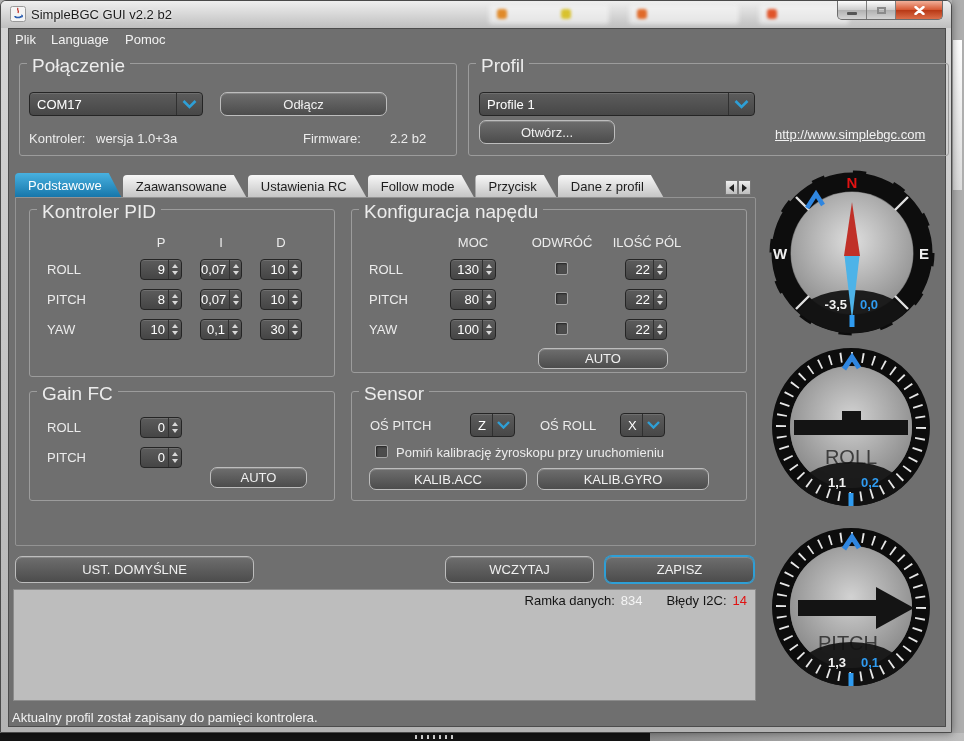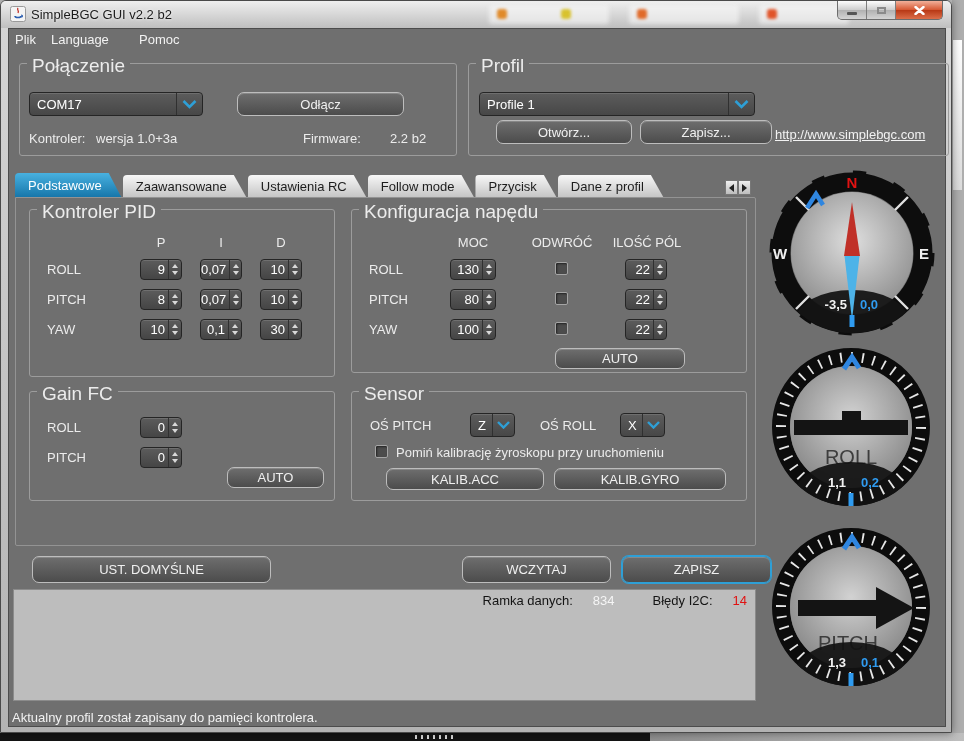--- a/index.html
+++ b/index.html
@@ -34,21 +34,21 @@
   .menu-item{position:absolute;top:3px;font-size:13px;color:#f2f2f2;cursor:default;}
 
   
   .group{position:absolute;border:1px solid #9c9c9c;border-radius:3px;}
   .legend{position:absolute;top:-9px;left:7px;background:#6f6f6f;padding:0 5px;color:#ececec;font-size:19px;white-space:nowrap;}
 
   .lbl{position:absolute;color:#ececec;font-size:13px;white-space:nowrap;}
   .hdr{position:absolute;color:#ececec;font-size:13px;text-align:center;white-space:nowrap;}
 
   
-  .btn{position:absolute;display:flex;align-items:center;justify-content:center;background:linear-gradient(#6e6e6e,#4c4c4c);border:1px solid #bdbdbd;border-radius:7px;color:#f0f0f0;font-size:13px;box-shadow:inset 0 1px 0 rgba(255,255,255,.18);cursor:pointer;white-space:nowrap;margin-left:17px;}
+  .btn{position:absolute;display:flex;align-items:center;justify-content:center;background:linear-gradient(#6e6e6e,#4c4c4c);border:1px solid #bdbdbd;border-radius:7px;color:#f0f0f0;font-size:13px;box-shadow:inset 0 1px 0 rgba(255,255,255,.18);cursor:pointer;white-space:nowrap;}
   .btn.focused{border:1px solid #2e9fd6;box-shadow:0 0 0 1px #2e9fd6, inset 0 1px 0 rgba(255,255,255,.18);}
 
   
   .combo{position:absolute;display:flex;align-items:center;background:linear-gradient(#5c5c5c,#474747);border:1px solid #252525;border-radius:4px;box-shadow:inset 0 1px 0 rgba(255,255,255,.12);cursor:pointer;}
   .combo .val{flex:1;color:#fff;font-size:13px;padding-left:7px;overflow:hidden;white-space:nowrap;}
   .combo .cbtn{width:26px;height:100%;border-left:1px solid #303030;display:flex;align-items:center;justify-content:center;}
 
   
   .spin{position:absolute;display:flex;align-items:center;height:21px;background:linear-gradient(#5c5c5c,#454545);border:1px solid #252525;border-radius:4px;box-shadow:inset 0 1px 0 rgba(255,255,255,.12);}
   .spin .sval{flex:1;text-align:right;color:#fff;font-size:13px;padding-right:3px;}
@@ -63,21 +63,21 @@
   .tabs{position:absolute;left:6px;top:145px;height:24px;display:flex;align-items:flex-end;}
   .tab{height:23px;display:flex;align-items:center;padding:0 20px 0 13px;font-size:13px;color:#1d1d1d;background:linear-gradient(#f7f7f7,#c3c3c3);clip-path:polygon(0 0,calc(100% - 13px) 0,100% 100%,0 100%);border-radius:4px 0 0 0;margin-right:1px;cursor:pointer;white-space:nowrap;}
   .tab.active{height:25px;color:#ffffff;background:linear-gradient(#48b1e0,#1574a8);}
   .tabpanel{position:absolute;left:6px;top:168px;width:741px;height:349px;border:1px solid #939393;border-radius:0 2px 2px 2px;}
   .tabarrow{position:absolute;top:151px;width:13px;height:15px;background:linear-gradient(#efefef,#bdbdbd);border:1px solid #777;display:flex;align-items:center;justify-content:center;cursor:pointer;}
   .tri-left{width:0;height:0;border-top:4px solid transparent;border-bottom:4px solid transparent;border-right:5px solid #222;}
   .tri-right{width:0;height:0;border-top:4px solid transparent;border-bottom:4px solid transparent;border-left:5px solid #222;}
 
   
   .statsbox{position:absolute;left:4px;top:560px;width:743px;height:112px;background:#bdbdbd;border:1px solid #8b8b8b;}
-  .statsline{position:absolute;top:3px;right:8px;font-size:13px;color:#141414;display:flex;gap:20px;align-items:center;margin-left:14px;}
+  .statsline{position:absolute;top:3px;right:8px;font-size:13px;color:#141414;display:flex;gap:6px;align-items:center;margin-left:14px;}
   .statsline .frames{color:#f5f5f5;margin-right:18px;}
   .statsline .errors{color:#e01212;}
   .statusbar{position:absolute;left:3px;top:681px;font-size:13px;color:#f2f2f2;}
 
   .link{position:absolute;font-size:13px;color:#f2f2f2;text-decoration:underline;cursor:pointer;white-space:nowrap;}
 
   svg text{font-family:"Liberation Sans",sans-serif;}
 </style>
 </head>
 <body>
@@ -123,21 +123,21 @@
           </svg>
         </div>
       </div>
     </div>
 
     <div class="client">
 
       <div class="menubar">
         <span class="menu-item" style="left:6px;">Plik</span>
         <span class="menu-item" style="left:42px;">Language</span>
-        <span class="menu-item" style="left:130px;">Pomoc</span>
+        <span class="menu-item" style="left:116px;">Pomoc</span>
       </div>
 
       <div class="group" style="left:10px;top:34px;width:438px;height:93px;">
         <span class="legend">Połączenie</span>
         <div class="combo" style="left:9px;top:28px;width:174px;height:24px;">
           <span class="val">COM17</span>
           <span class="cbtn">
               <svg width="15" height="9" viewBox="0 0 15 9">
                 <path d="M1.5 1 L7.5 7 L13.5 1" stroke="#2e9fd6" stroke-width="2.6" fill="none"></path>
               </svg>
@@ -154,21 +154,20 @@
         <span class="legend">Profil</span>
         <div class="combo" style="left:10px;top:28px;width:276px;height:24px;">
           <span class="val">Profile 1</span>
           <span class="cbtn">
               <svg width="15" height="9" viewBox="0 0 15 9">
                 <path d="M1.5 1 L7.5 7 L13.5 1" stroke="#2e9fd6" stroke-width="2.6" fill="none"></path>
               </svg>
             </span>
         </div>
         <div class="btn" style="left:10px;top:56px;width:136px;height:24px;">Otwórz...</div>
-        <div class="btn" style="left:154px;top:56px;width:132px;height:24px;">Zapisz...</div>
         <span class="link" style="left:306px;top:63px;">http://www.simplebgc.com</span>
       </div>
 
       <div class="tabs">
         <div class="tab active">Podstawowe</div>
         <div class="tab">Zaawansowane</div>
         <div class="tab">Ustawienia RC</div>
         <div class="tab">Follow mode</div>
         <div class="tab">Przycisk</div>
         <div class="tab">Dane z profil</div>

